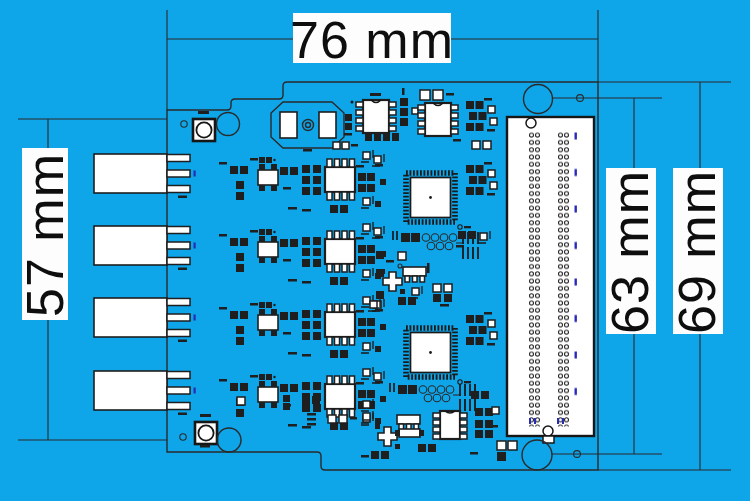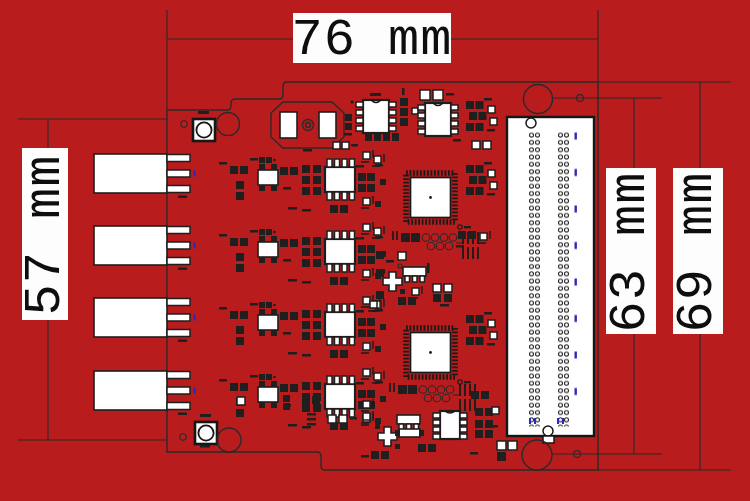--- a/index.html
+++ b/index.html
@@ -1,17 +1,17 @@
 <!DOCTYPE html>
 <html><head>
 <meta charset="utf-8">
 <style>
   html,body{margin:0;padding:0;background:#ffffff;}
-  .stage{position:relative;width:750px;height:501px;background:#b91c1c;overflow:hidden;
-         font-family:Liberation Mono, monospace;}
+  .stage{position:relative;width:750px;height:501px;background:#0ea5e9;overflow:hidden;
+         font-family:Liberation Sans, sans-serif;}
   svg{display:block}
   .ln{fill:none;stroke:#2a2a2a;stroke-width:1.4;}
   .thin{stroke-width:1.1;}
   .out{fill:#ffffff;stroke:#1e1e1e;stroke-width:1.6;}
   .out2{fill:#ffffff;stroke:#1e1e1e;stroke-width:2.2;}
   .pad{fill:#1f1f1f;}
   .padw{fill:#ffffff;stroke:#1e1e1e;stroke-width:1.5;}
   .blue{fill:#2a2ab8;}
   .dimtxt{font-size:52px;fill:#0e0e0e;letter-spacing:1px;}
   .mask{fill:#fdfdfd;}

